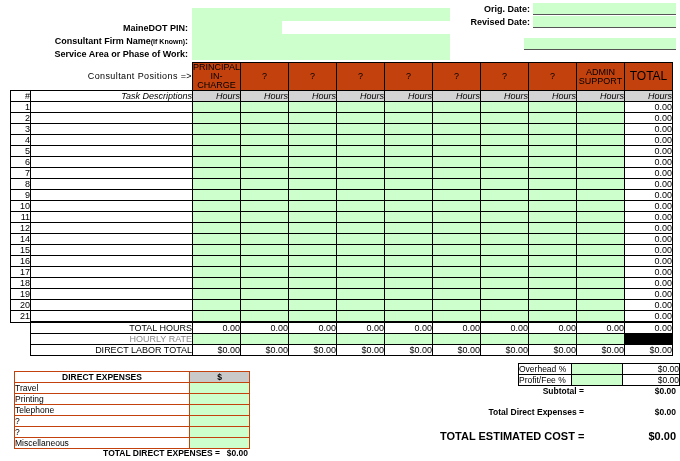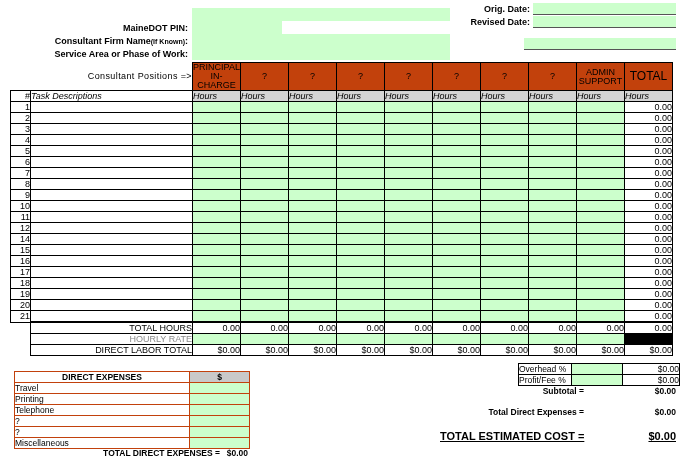--- a/index.html
+++ b/index.html
@@ -39,21 +39,21 @@
     height:26px;text-align:center;vertical-align:middle;
     font-size:7.5px;font-weight:bold;background:#c2410c;line-height:9px;
   }
   .pos-head.q{font-size:9px;}
   .pos-head.total{font-size:12px;}
   .arrowlbl{
     text-align:right;vertical-align:middle;font-weight:bold;font-size:10px;
     border:none !important;padding-right:4px;letter-spacing:.4px;
   }
   .sub{
-    background:#d4d4d4;text-align:left;font-style:italic;font-weight:bold;
+    background:#d4d4d4;text-align:right;font-style:italic;font-weight:bold;
     font-size:8.5px;height:12px;
   }
   .sub.numhash{font-style:normal;}
   .rownum{
     width:20px;background:#fff;text-align:right;padding-right:3px;
     font-size:8.5px;
   }
   .taskcell{width:162px;background:#fff;}
   .inputc{background:#ccffcc;}
   .totc{background:#fff;text-align:right;padding-right:3px;font-size:8.5px;}
@@ -82,21 +82,21 @@
   .detable td{border:1px solid #c2410c;height:11px;font-size:8.5px;padding:0;box-sizing:border-box;}
   .de-head{
     background:#c9c9c9;text-align:center;font-weight:bold;font-size:8.5px;
   }
   .de-name{width:175px;padding-left:2px;background:#fff;}
   .de-amt{width:60px;background:#ccffcc;}
 
   
   .ftext{position:absolute;font-size:8.5px;font-weight:bold;white-space:nowrap;}
   .ftext.right{text-align:right;}
-  .big{font-size:11px;text-decoration:underline;}
+  .big{font-size:11px;}
 </style>
 </head>
 <body>
 
 <div class="sheet">
 
   <div class="topblock">
 
     <div class="fld" style="left:192px;top:8px;width:258px;height:13px;"></div>
 

